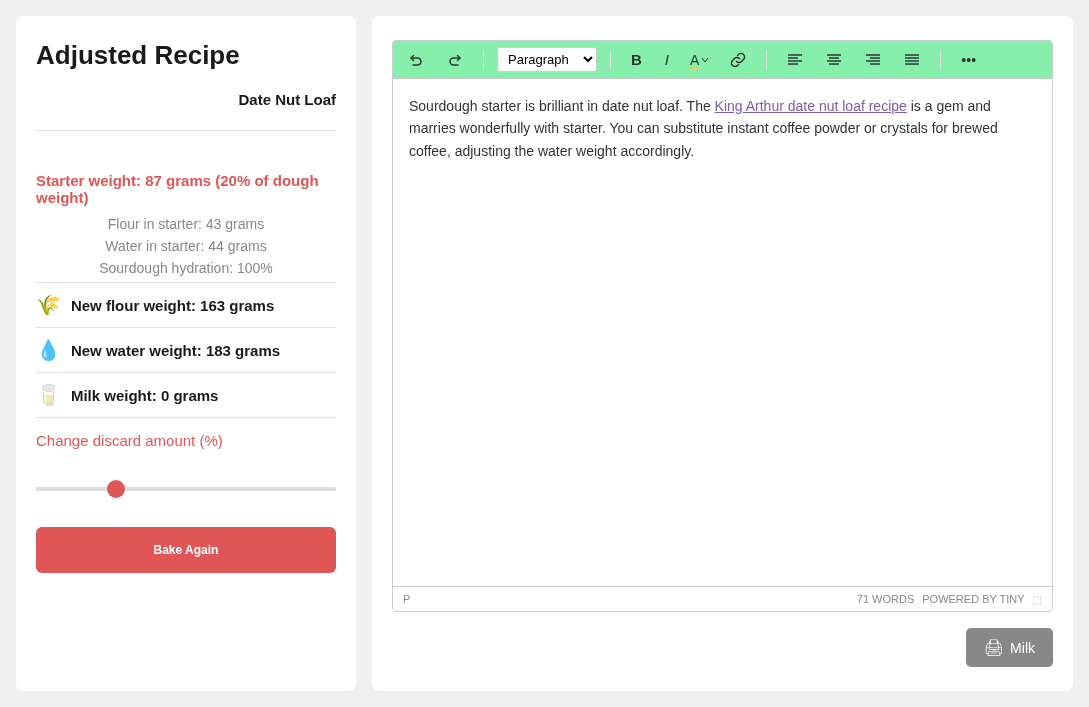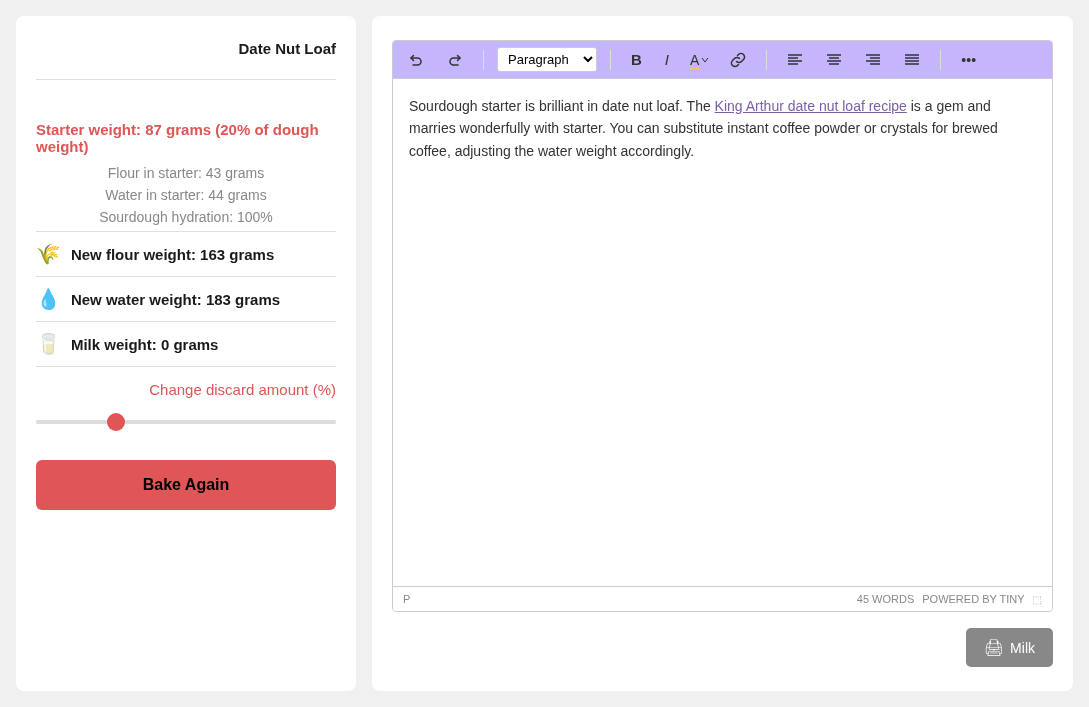--- a/index.html
+++ b/index.html
@@ -78,22 +78,21 @@
 
     .discard-section {
       padding-top: 14px;
       border-top: 1px solid #e0e0e0;
     }
 
     .discard-label {
       font-size: 15px;
       color: #e05555;
       font-weight: 500;
-      margin-bottom: 12px;
-      text-align: right;
+      margin-bottom: 28px;
     }
 
     .slider-container {
       margin-bottom: 8px;
     }
 
     .slider {
       -webkit-appearance: none;
       appearance: none;
       width: 100%;
@@ -123,25 +122,25 @@
 
     .slider-value {
       font-size: 15px;
       color: #333;
       font-weight: 500;
     }
 
     .bake-again-btn {
       margin-top: 24px;
       background: #e05555;
-      color: #000000;
+      color: #ffffff;
       border: none;
       border-radius: 6px;
       padding: 16px;
-      font-size: 16px;
+      font-size: 12px;
       font-weight: 700;
       cursor: pointer;
       width: 100%;
     }
 
     
     .right-panel {
       flex: 1;
       background: #ffffff;
       border-radius: 8px;
@@ -165,21 +164,21 @@
       flex-direction: column;
       overflow: hidden;
     }
 
     .editor-toolbar {
       display: flex;
       align-items: center;
       gap: 9px;
       padding: 6px 8px;
       border-bottom: 1px solid #ccc;
-      background: #c4b5fd;
+      background: #86efac;
       flex-wrap: nowrap;
     }
 
     .toolbar-btn {
       background: none;
       border: none;
       cursor: pointer;
       padding: 4px 7px;
       border-radius: 3px;
       font-size: 14px;
@@ -306,20 +305,21 @@
 
     input[type="range"]::-webkit-slider-runnable-track {
       height: 4px;
       border-radius: 2px;
     }
   </style>
 </head>
 <body>
 
 <div class="left-panel">
+  <h1 class="panel-title">Adjusted Recipe</h1>
 
   <div class="recipe-name">Date Nut Loaf</div>
 
   <hr class="divider">
 
   <div class="starter-weight">Starter weight: 87 grams (20% of dough weight)</div>
   <div class="starter-detail">Flour in starter: 43 grams</div>
   <div class="starter-detail">Water in starter: 44 grams</div>
   <div class="starter-detail">Sourdough hydration: 100%</div>
 
@@ -436,21 +436,21 @@
 
     <div class="editor-content" contenteditable="true" style="">
       <p>
         <span>Sourdough starter is brilliant in date nut loaf. The </span><a href="#">King Arthur date nut loaf recipe</a><span> is a gem and marries wonderfully with starter. You can substitute instant coffee powder or crystals for brewed coffee, adjusting the water weight accordingly.</span>
       </p>
     </div>
 
     <div class="editor-footer">
       <span>P</span>
       <div class="editor-footer-right">
-        <span>45 WORDS</span>
+        <span>71 WORDS</span>
         <span>POWERED BY TINY</span>
         <span style="cursor:se-resize; font-size:10px; color:#aaa;">⬚</span>
       </div>
     </div>
   </div>
 
   <button class="print-btn">
     <span class="print-icon">🖨</span>
     <span>Milk</span>
   </button>

